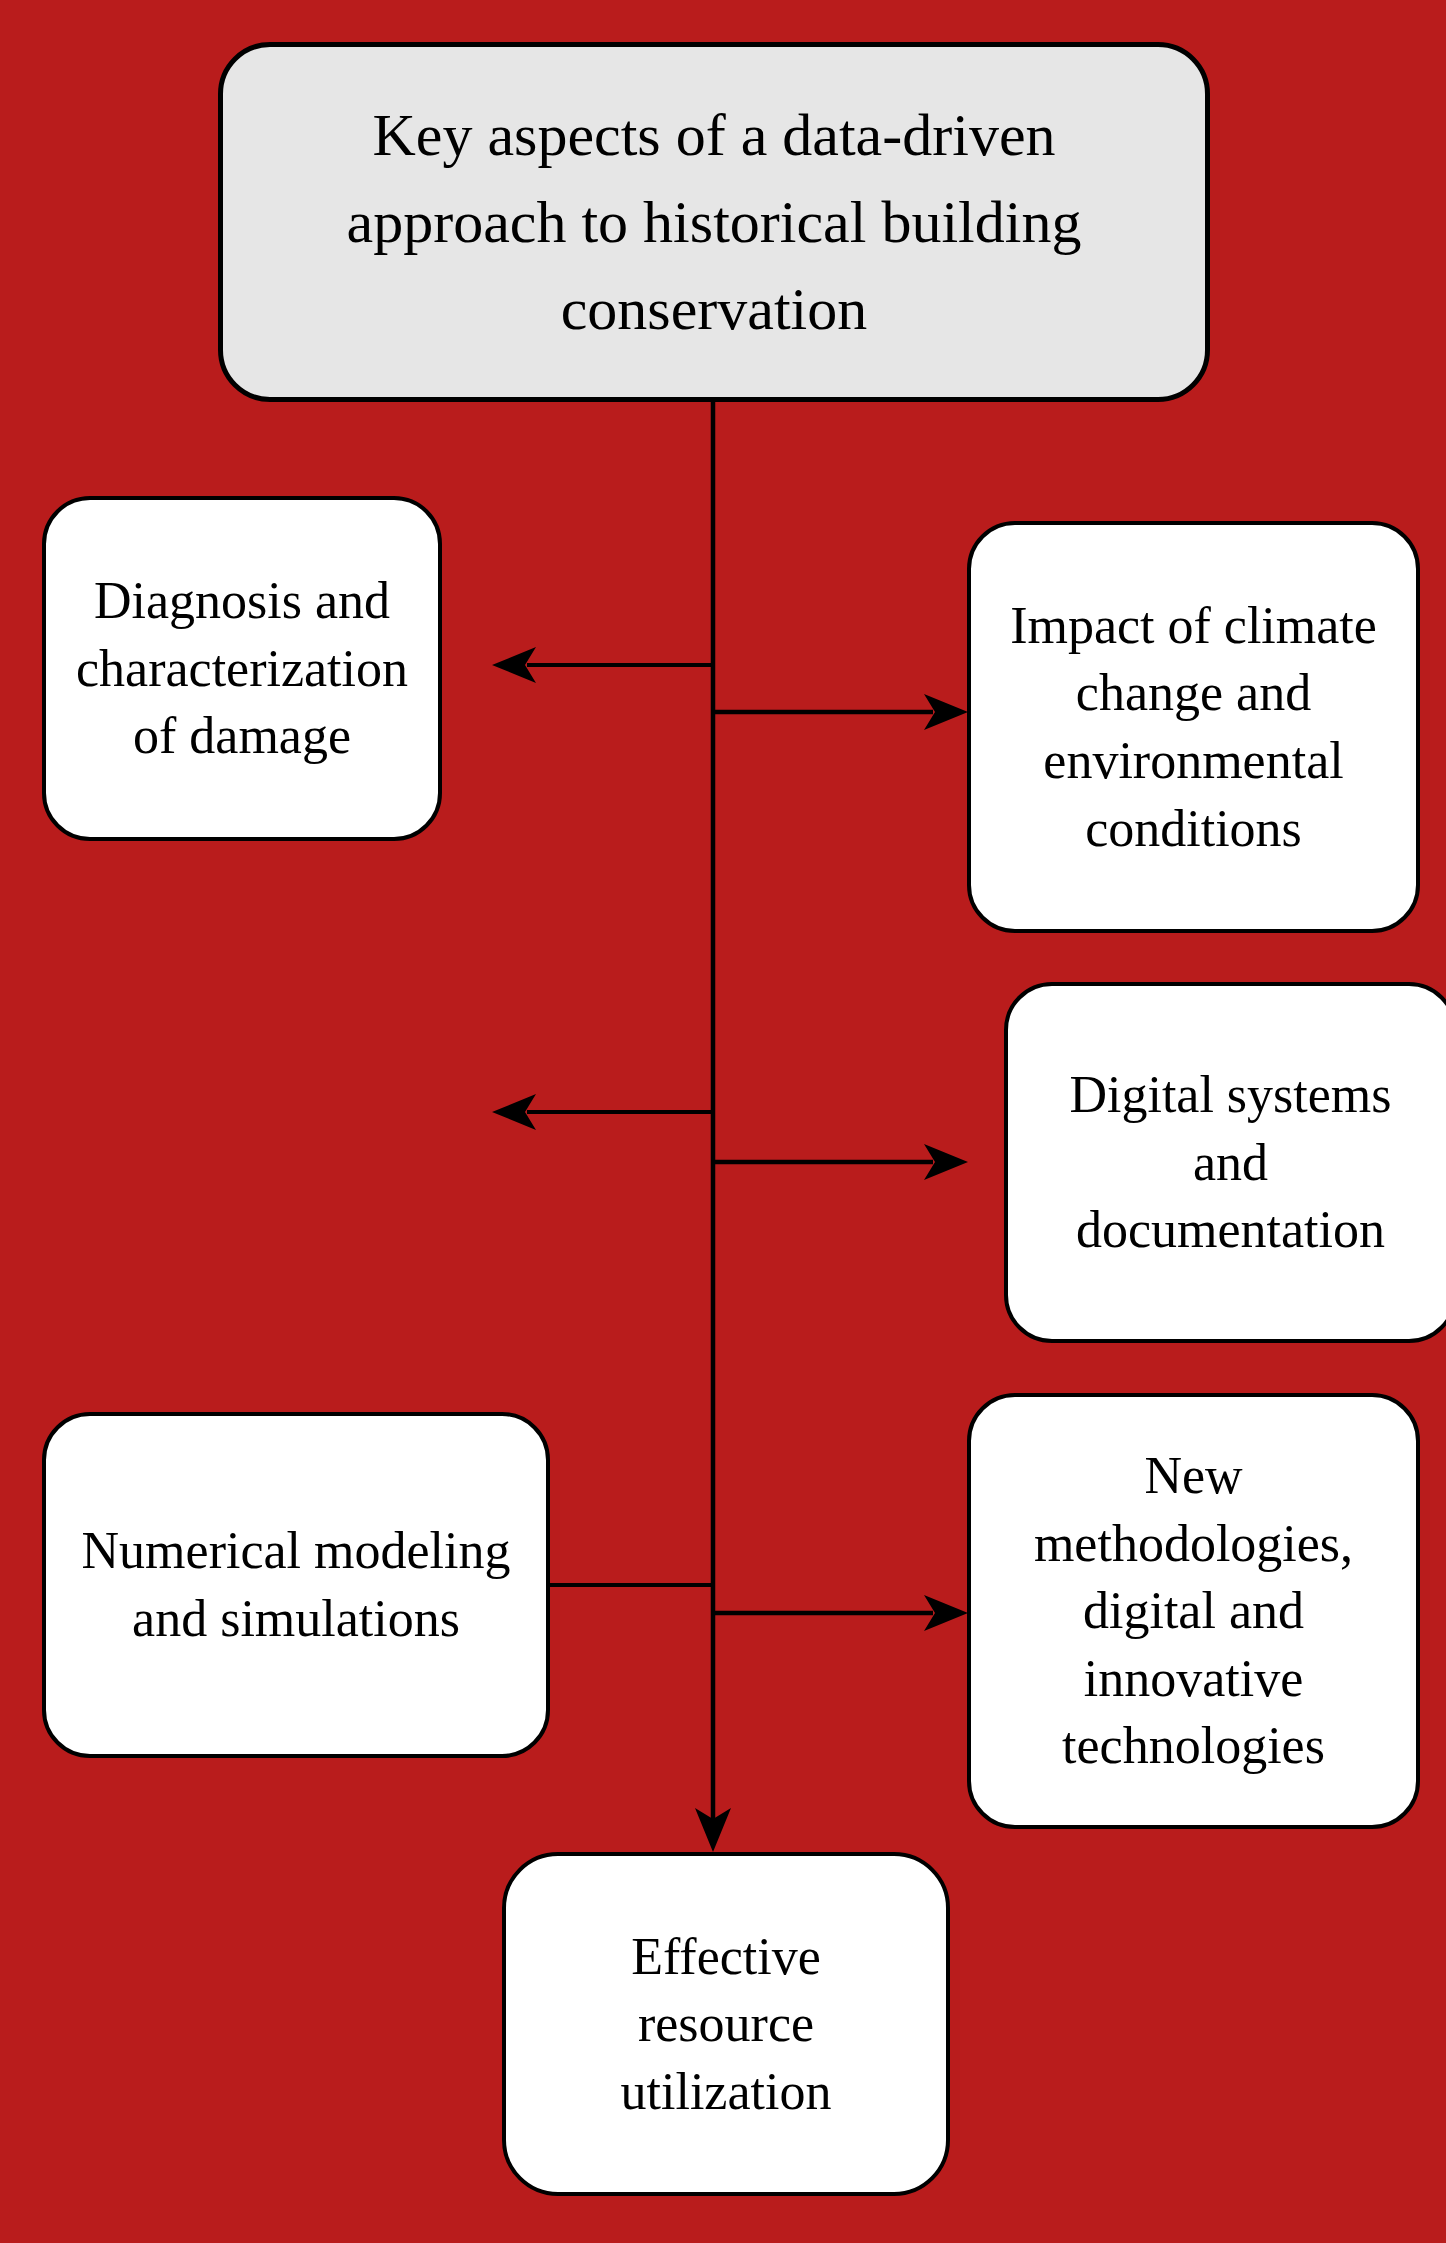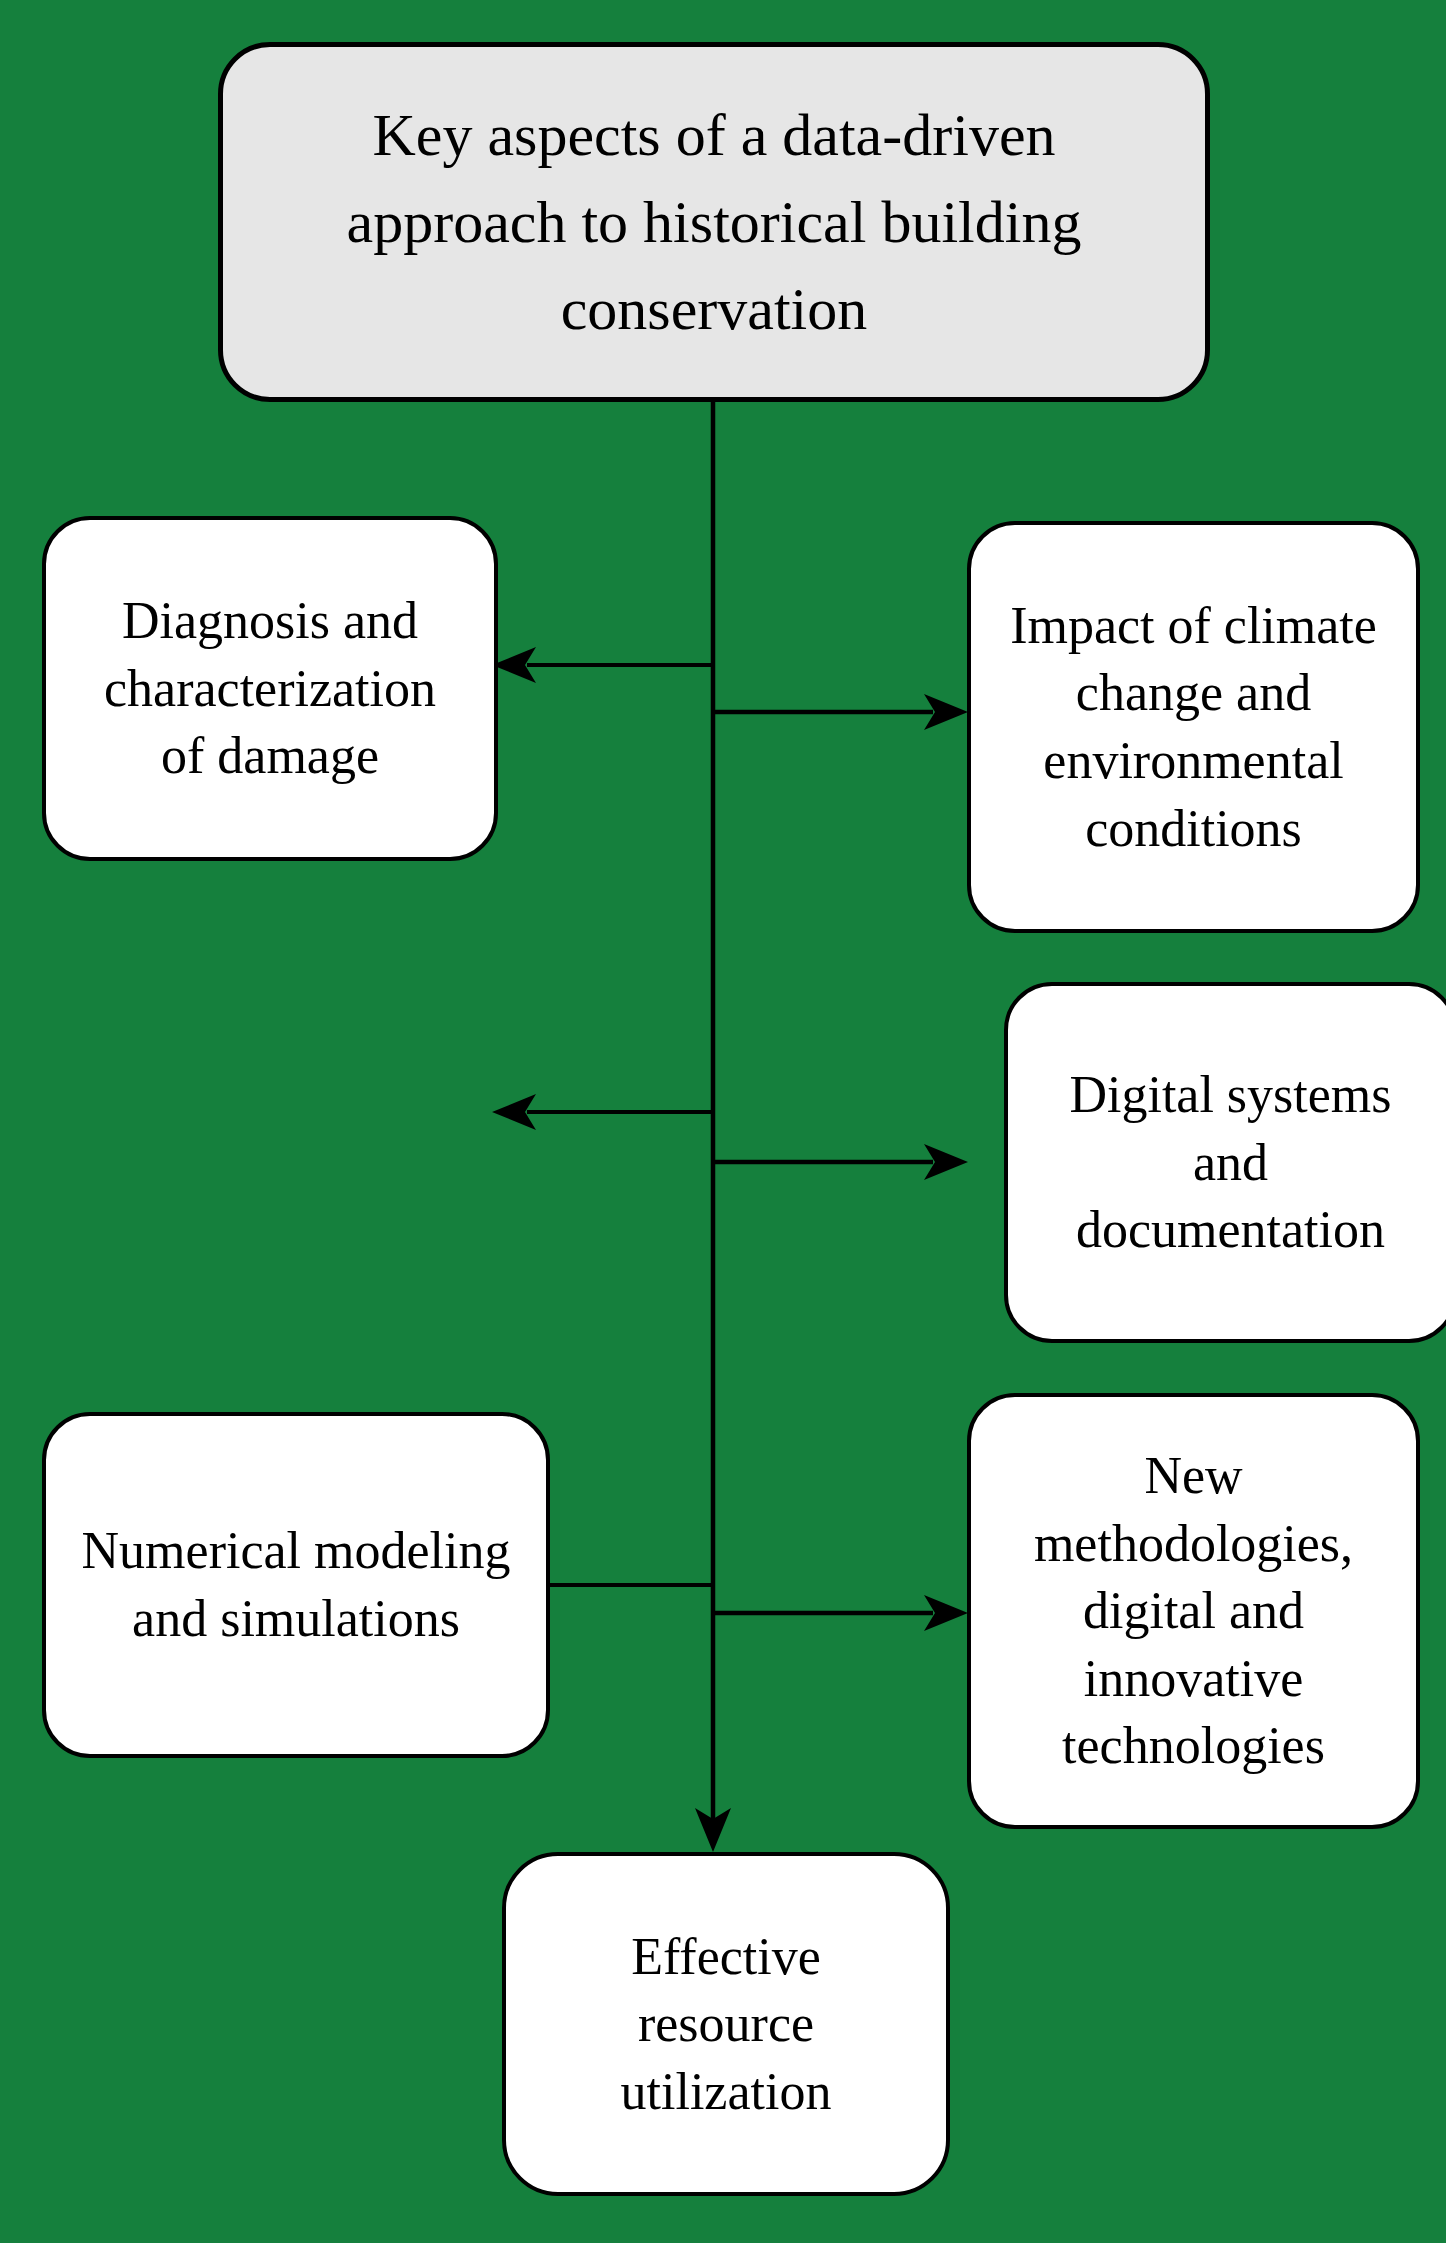--- a/index.html
+++ b/index.html
@@ -4,21 +4,21 @@
 <style>
   html, body {
     margin: 0;
     padding: 0;
     background: #ffffff;
   }
   #stage {
     position: relative;
     width: 1446px;
     height: 2243px;
-    background: #15803d;
+    background: #b91c1c;
     font-family: "Liberation Serif", "DejaVu Serif", serif;
     color: #000000;
     overflow: hidden;
   }
   #connectors {
     position: absolute;
     left: 0; top: 0;
     width: 1446px;
     height: 2243px;
     z-index: 1;
@@ -41,21 +41,21 @@
   .node.root {
     left: 218px; top: 42px;
     width: 992px; height: 360px;
     background: #e6e6e6;
     border-width: 5px;
     border-radius: 52px;
     font-size: 60px;
     line-height: 1.45;
     padding: 0 58px;
   }
-  .node.left-1 { left: 42px; top: 516px;  width: 456px; height: 345px; }
+  .node.left-1 { left: 42px; top: 496px;  width: 400px; height: 345px; }
   .node.left-2 { left: 42px; top: 920px;  width: 448px; height: 372px; }
   .node.left-3 { left: 42px; top: 1412px; width: 508px; height: 346px; }
   .node.right-1 { left: 967px; top: 505px;  width: 453px; height: 412px; margin-top: 16px; }
   .node.right-2 { left: 1004px; top: 982px;  width: 453px; height: 361px; }
   .node.right-3 { left: 967px; top: 1393px; width: 453px; height: 436px; }
   .node.outcome {
     left: 502px; top: 1852px;
     width: 448px; height: 344px;
     border-radius: 56px;
     padding: 0 44px;

